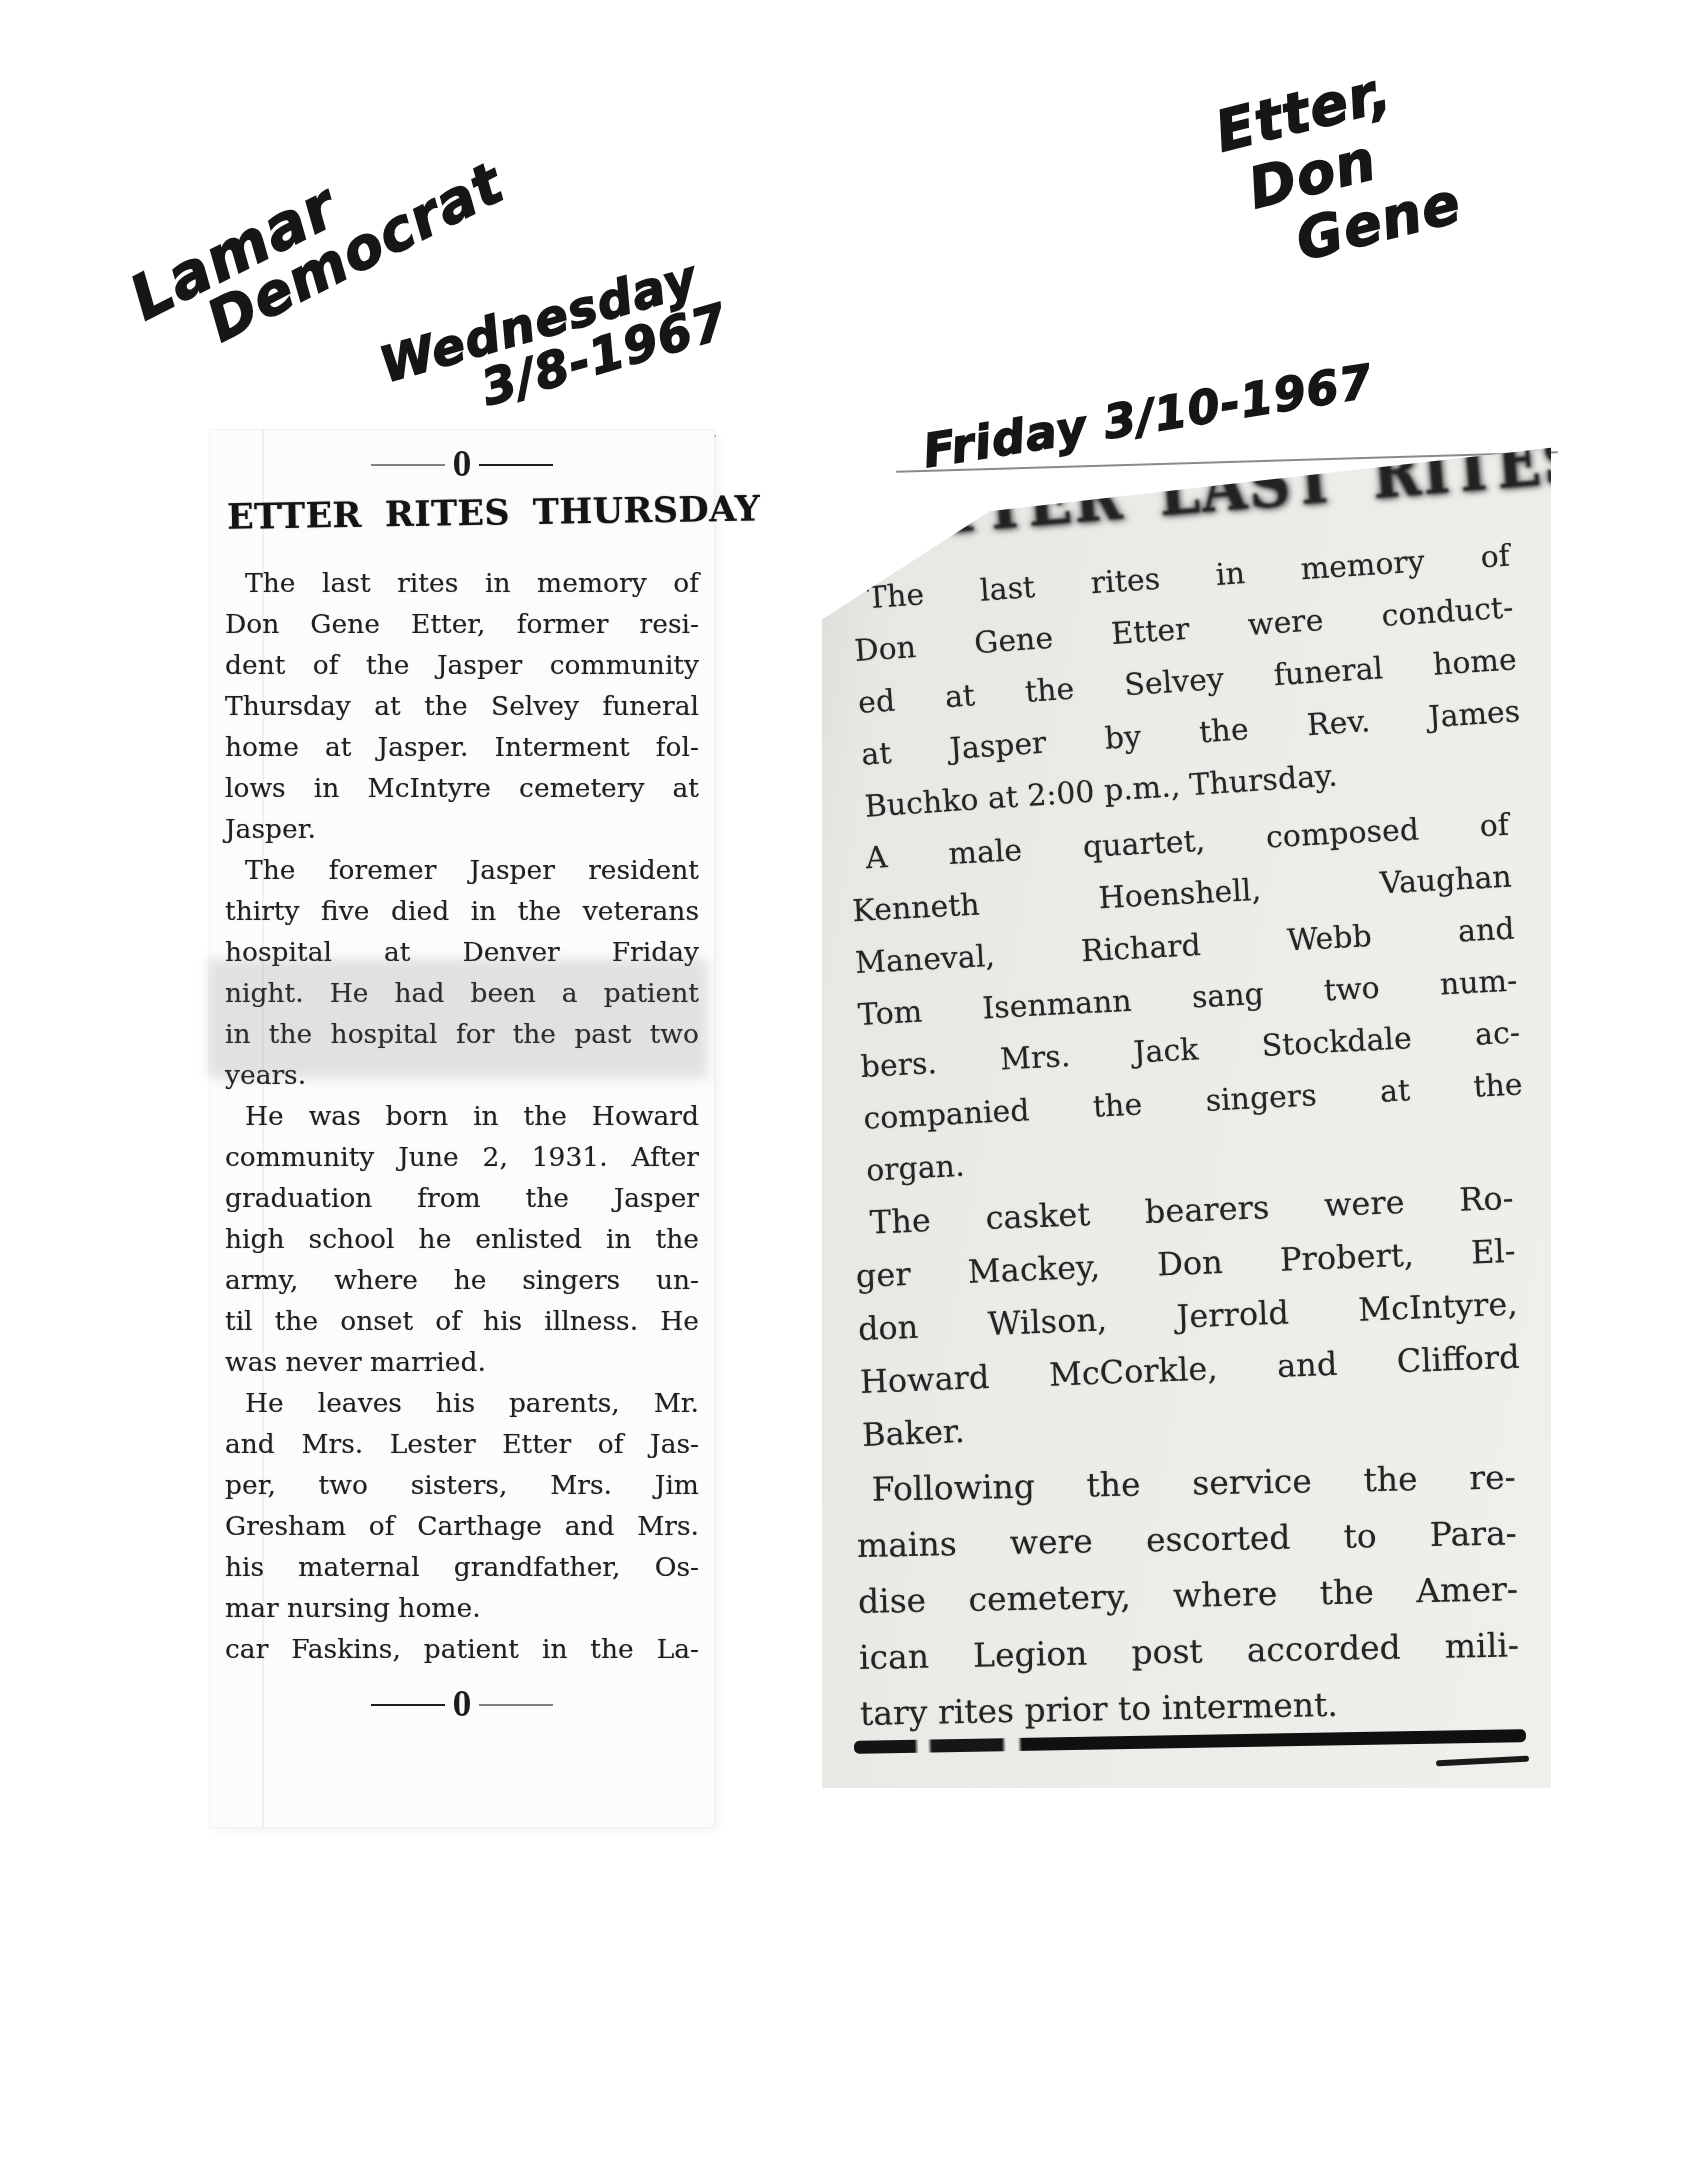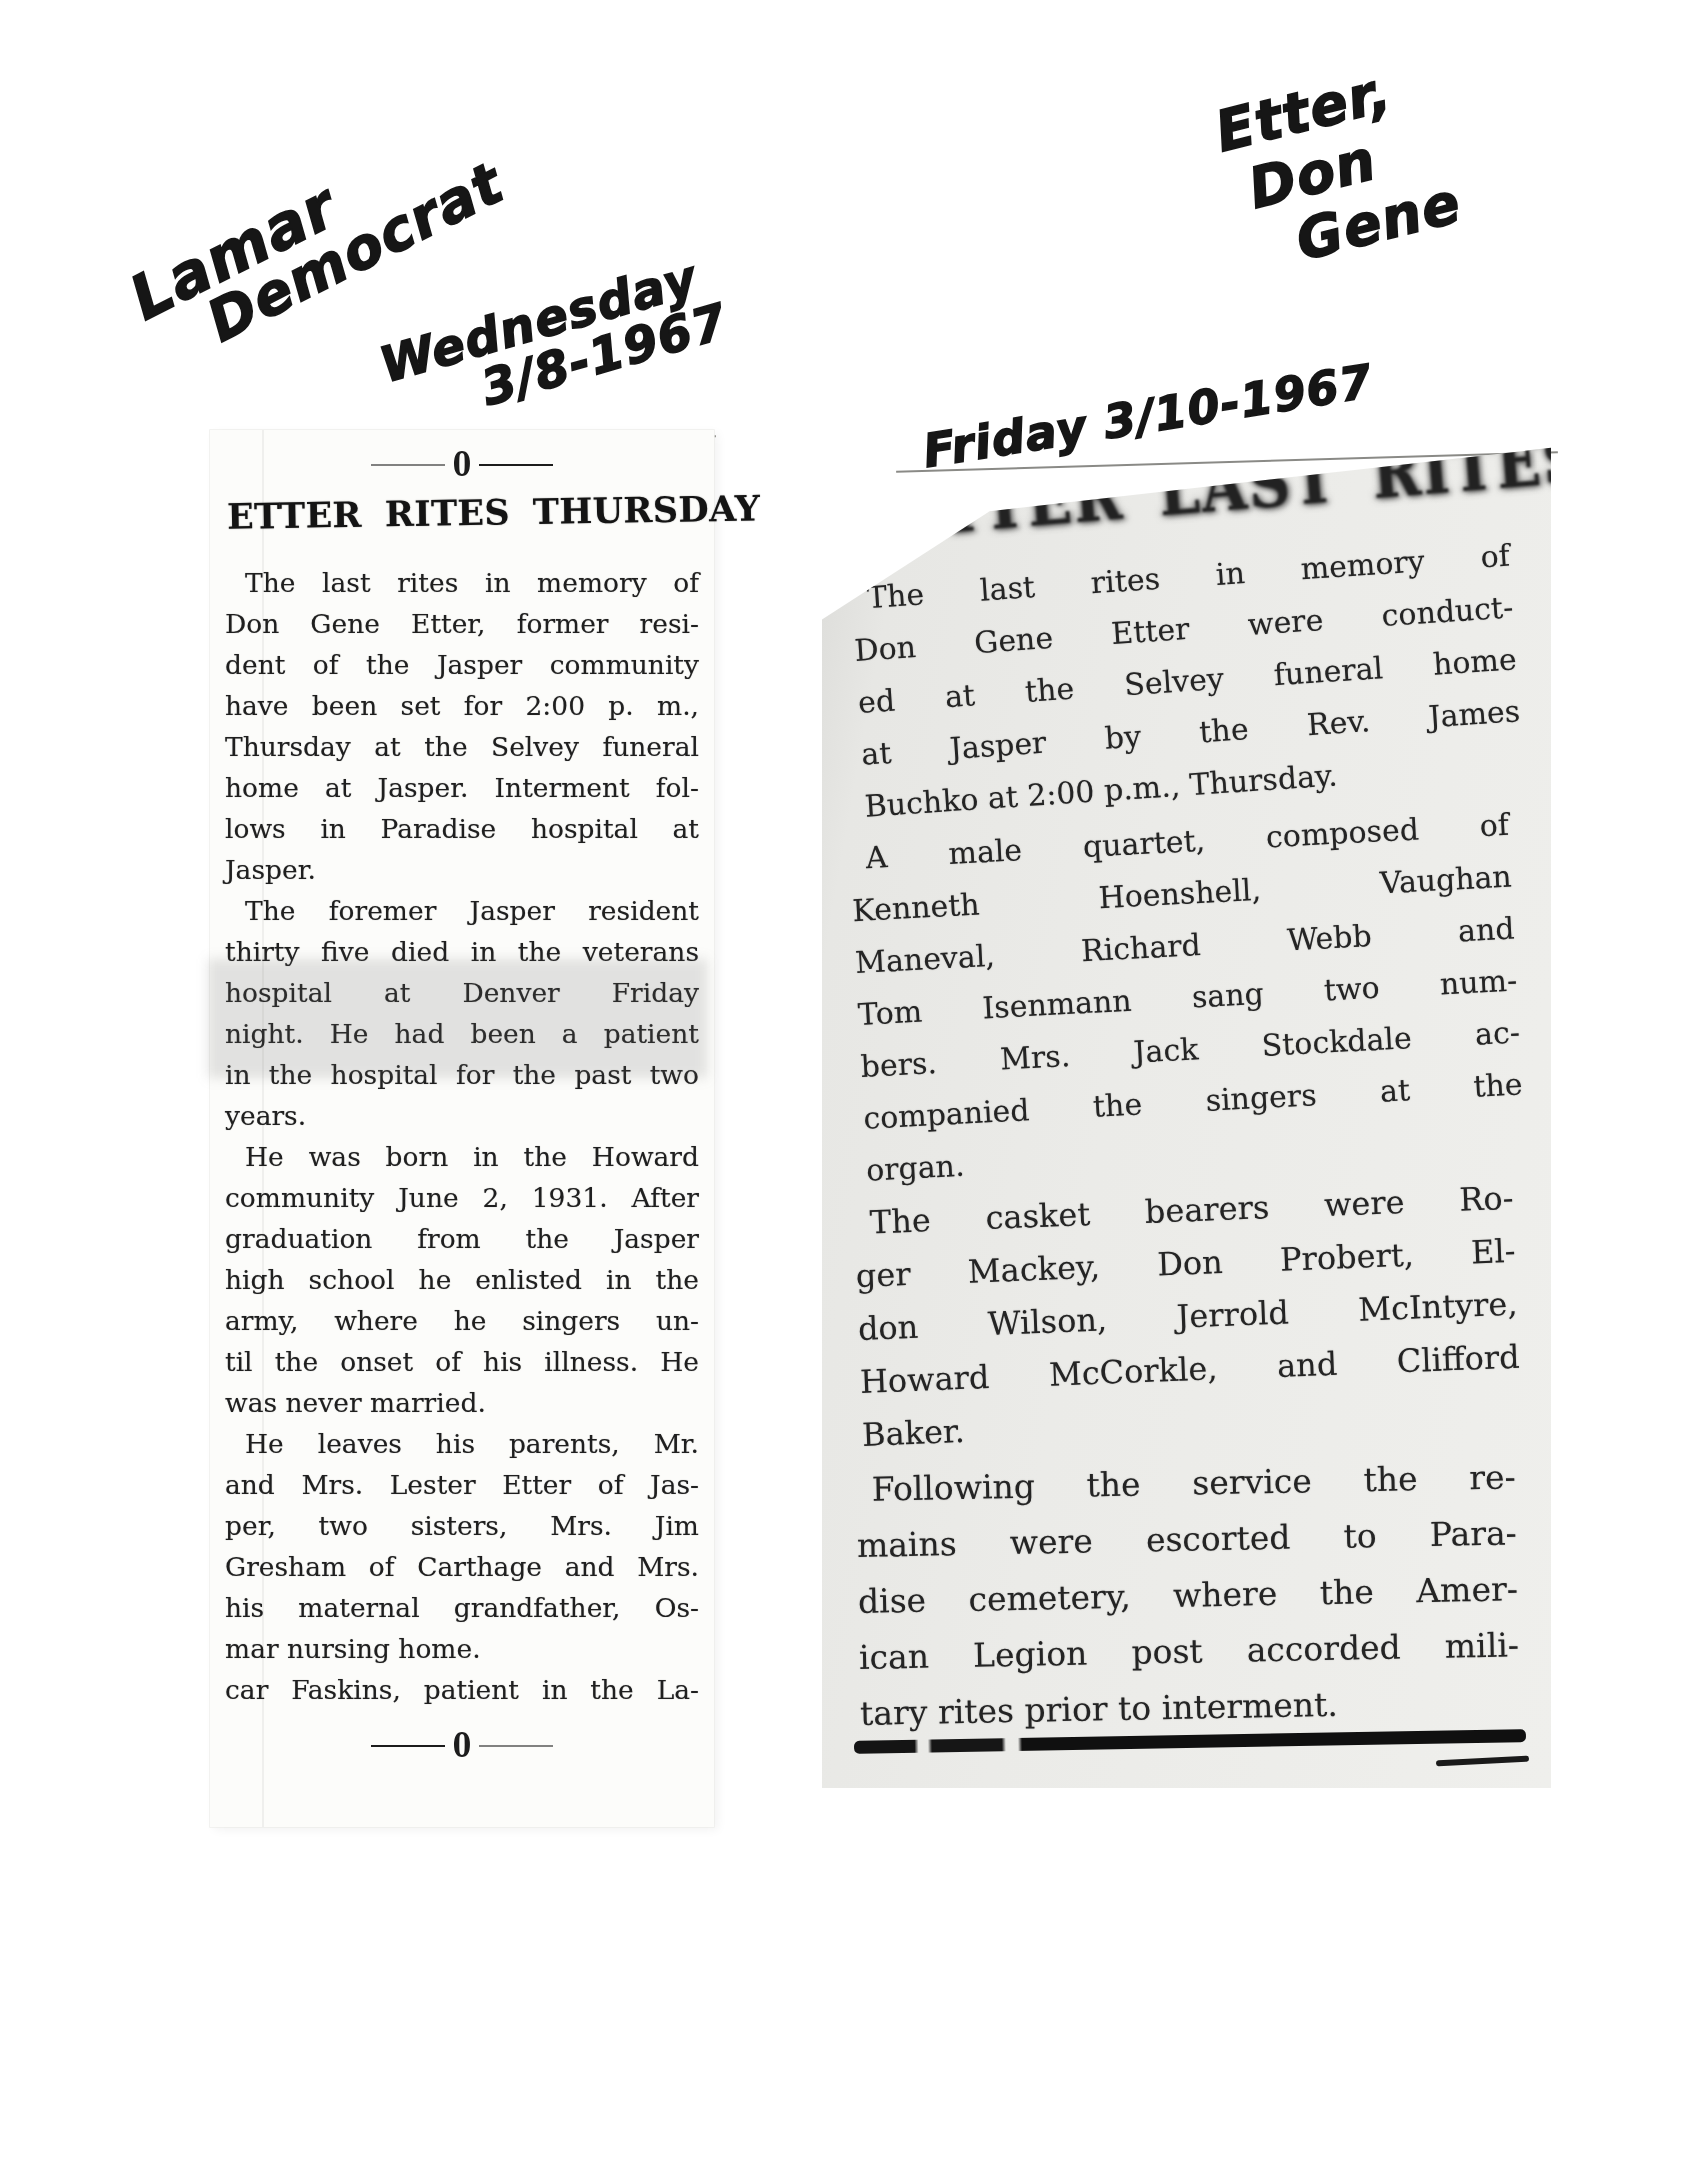--- a/index.html
+++ b/index.html
@@ -130,24 +130,23 @@
     </div>
 
     <h1 class="lc-headline">ETTER RITES THURSDAY</h1>
 
     <div class="lc-body">
       <div class="smudge"></div>
       <div class="para">
           <div class="tl first">The last rites in memory of</div>
           <div class="tl">Don Gene Etter, former resi-</div>
           <div class="tl">dent of the Jasper community</div>
-          <div class="tl">have been set for 2:00 p. m.,</div>
           <div class="tl">Thursday at the Selvey funeral</div>
           <div class="tl">home at Jasper. Interment fol-</div>
-          <div class="tl">lows in Paradise hospital at</div>
+          <div class="tl">lows in McIntyre cemetery at</div>
           <div class="tl last">Jasper.</div>
         </div>
       <div class="para">
           <div class="tl first">The foremer Jasper resident</div>
           <div class="tl">thirty five died in the veterans</div>
           <div class="tl">hospital at Denver Friday</div>
           <div class="tl">night. He had been a patient</div>
           <div class="tl">in the hospital for the past two</div>
           <div class="tl last">years.</div>
         </div>

